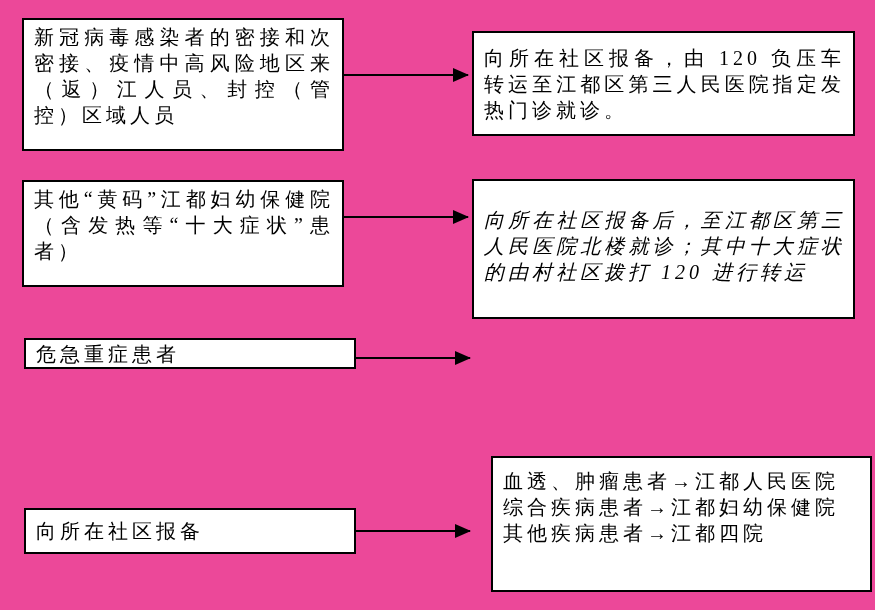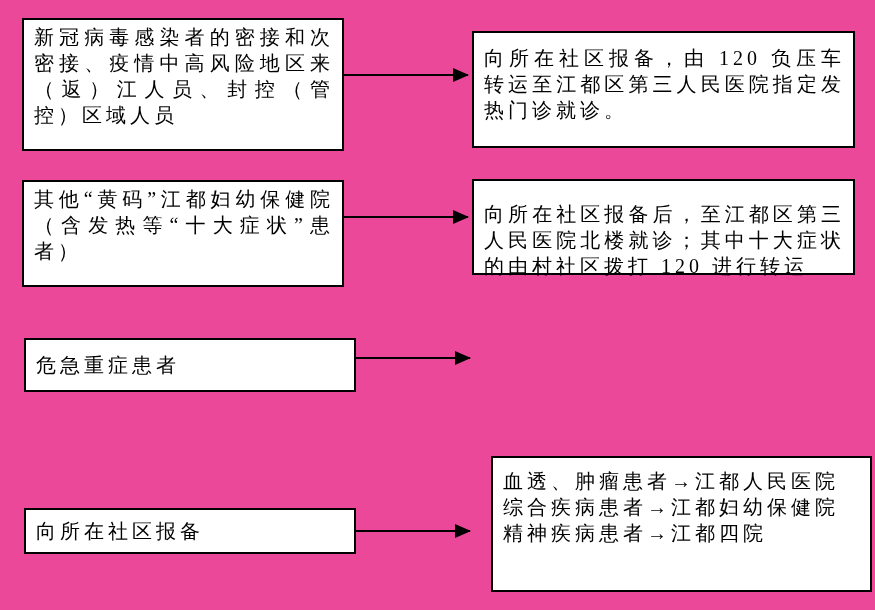--- a/index.html
+++ b/index.html
@@ -33,24 +33,24 @@
   }
   .vcenter {
     display: flex;
     align-items: center;
   }
   .line { display: block; }
 
   
   #lbox1 { left: 22px;  top: 18px;  width: 322px; height: 133px; }
   #lbox2 { left: 22px;  top: 180px; width: 322px; height: 107px; }
-  #lbox3 { left: 24px;  top: 338px; width: 332px; height: 54px;  }
+  #lbox3 { left: 24px;  top: 338px; width: 332px; height: 31px;  }
   #lbox4 { left: 24px;  top: 508px; width: 332px; height: 46px;  }
-  #rbox1 { left: 472px; top: 31px;  width: 383px; height: 117px; padding-top: 12px; }
-  #rbox2 { left: 472px; top: 179px; width: 383px; height: 96px; padding-top: 20px; }
+  #rbox1 { left: 472px; top: 31px;  width: 383px; height: 105px; padding-top: 12px; }
+  #rbox2 { left: 472px; top: 179px; width: 383px; height: 140px; padding-top: 26px; font-style: italic; }
   #rbox3 { left: 474px; top: 314px; width: 381px; height: 136px; padding-top: 10px; }
   #rbox4 { left: 474px; top: 456px; width: 381px; height: 136px; padding-top: 10px; margin-left: 17px; }
 
   #connector-layer {
     position: absolute;
     left: 0; top: 0;
     pointer-events: none;
   }
   #connector-layer line {
     stroke: #000000;
@@ -74,21 +74,21 @@
   <div class="box vcenter" id="lbox4">向所在社区报备</div>
 
   <div class="box just" id="rbox1">向所在社区报备，由 120 负压车转运至江都区第三人民医院指定发热门诊就诊。</div>
 
   <div class="box just" id="rbox2">向所在社区报备后，至江都区第三人民医院北楼就诊；其中十大症状的由村社区拨打 120 进行转运</div>
 
 
   <div class="box" id="rbox4">
     <span class="line">血透、肿瘤患者→江都人民医院</span>
     <span class="line">综合疾病患者→江都妇幼保健院</span>
-    <span class="line">精神疾病患者→江都四院</span>
+    <span class="line">其他疾病患者→江都四院</span>
   </div>
 
   <svg id="connector-layer" width="875" height="610">
     <defs>
       <marker id="ah" markerWidth="8" markerHeight="7" refX="7.5" refY="3.5" orient="auto">
         <path d="M0,0 L8,3.5 L0,7 Z"></path>
       </marker>
     </defs>
     <line x1="344" y1="75" x2="468" y2="75" marker-end="url(#ah)"></line>
     <line x1="344" y1="217" x2="468" y2="217" marker-end="url(#ah)"></line>

